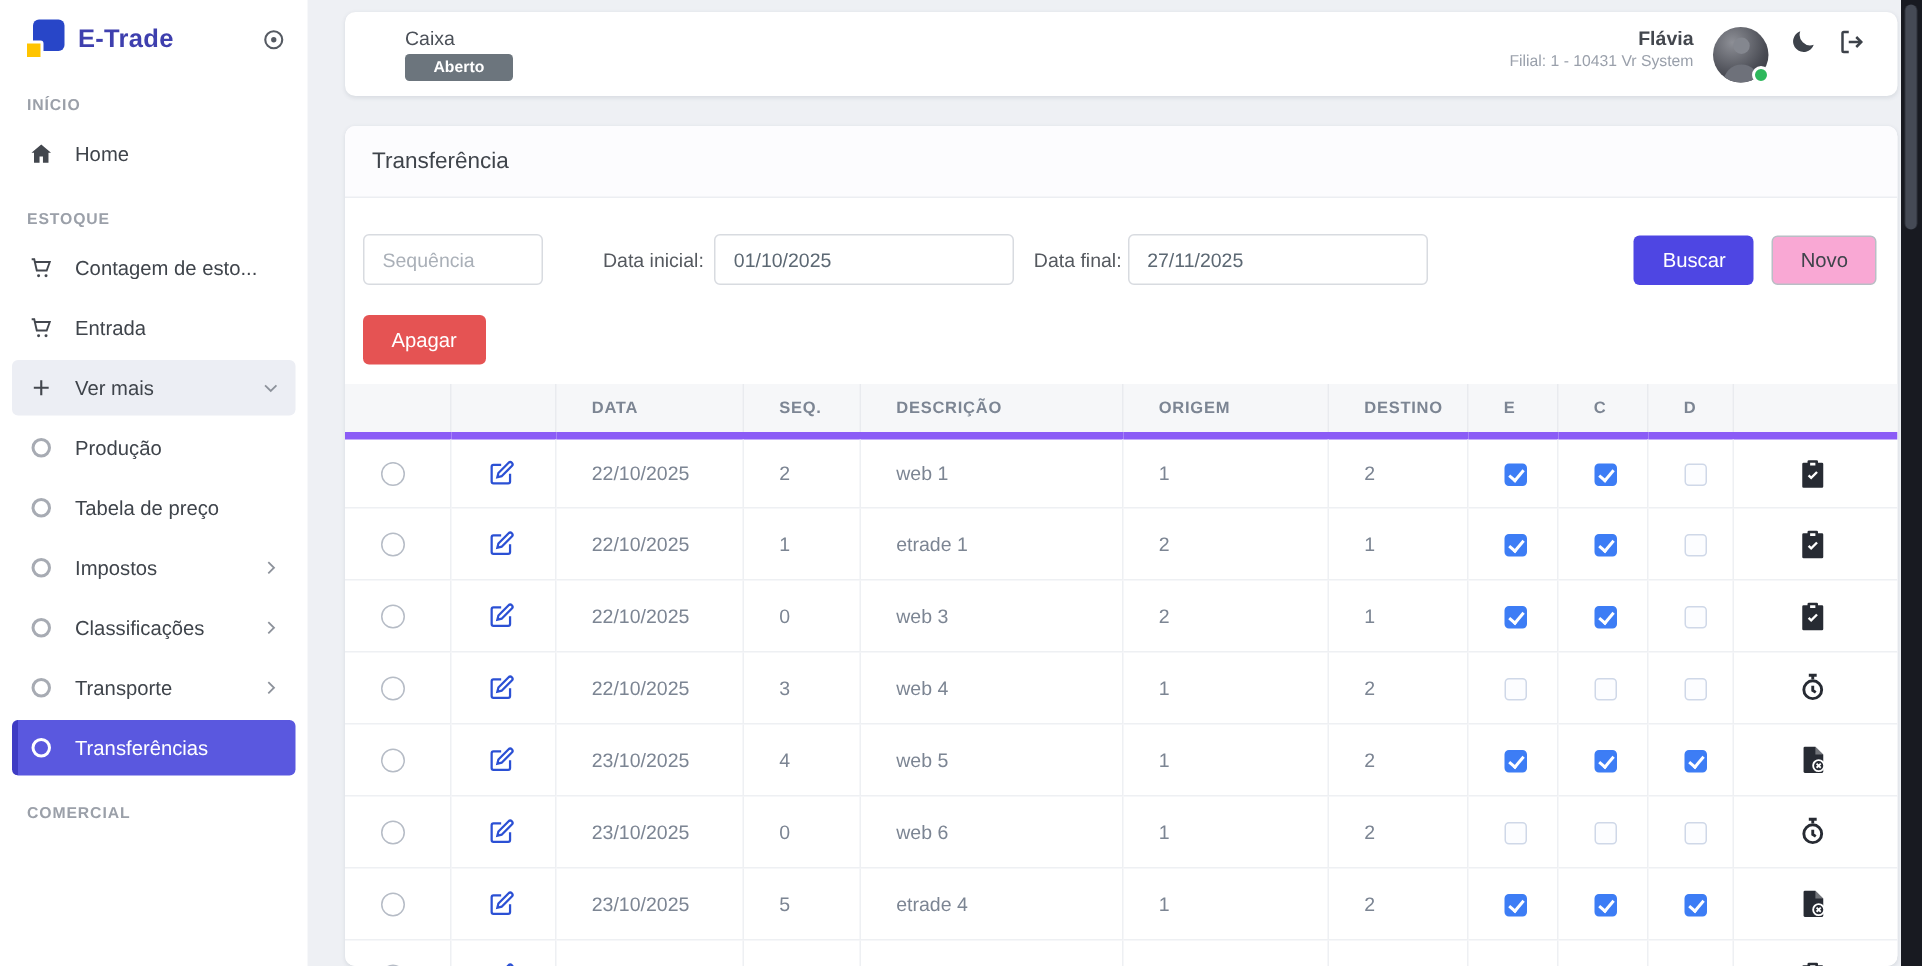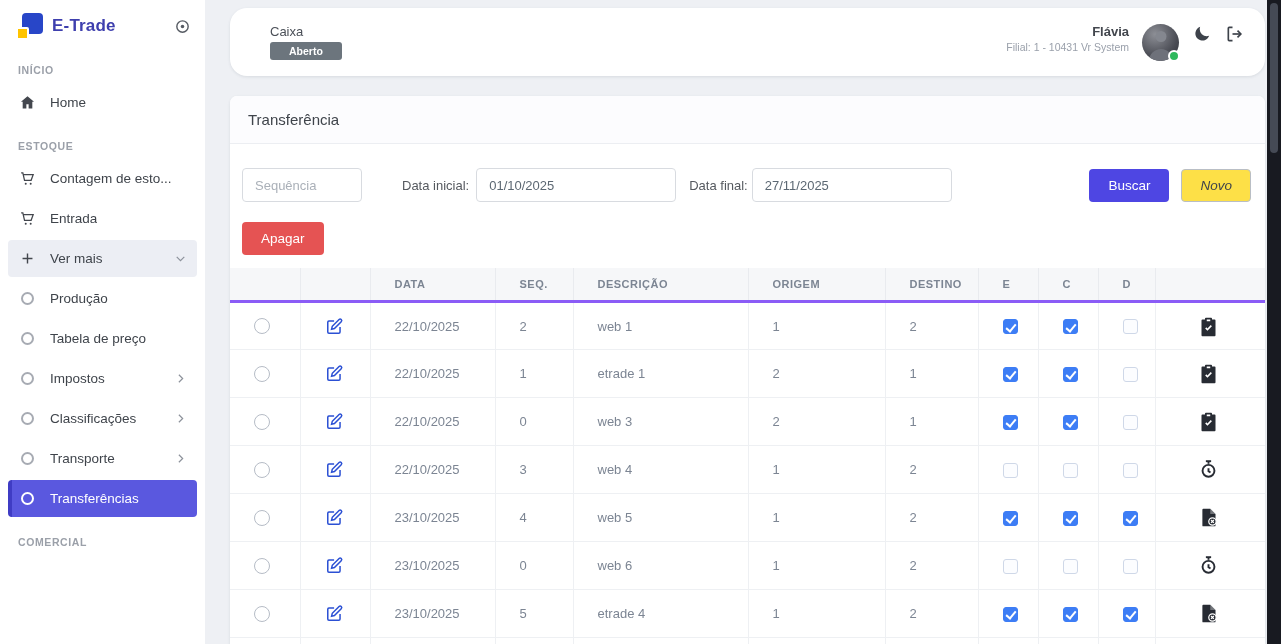--- a/index.html
+++ b/index.html
@@ -25,21 +25,21 @@
   .nav-item.active { background: #5a58df; color: #fff; border-left: 4px solid #3f3cc4; padding-left: 6px; }
   .nav-item.active .nav-icon { color: #fff; }
   .nav-item.active .icon-circle { border-color: #fff; }
   .nav-label { white-space: nowrap; overflow: hidden; text-overflow: ellipsis; }
   .chev { margin-left: auto; color: #8d929b; display: flex; }
   .chev svg { width: 13px; height: 13px; }
   .chev.down svg { transform: rotate(90deg); }
 
   
   .main { flex: 1; padding: 8px 2px 0 25px; }
-  .topbar { background: #fff; border-radius: 17px; height: 68px; display: flex; align-items: center; padding: 0 20px 0 40px; box-shadow: 0 1px 3px rgba(60,70,90,.12); }
+  .topbar { background: #fff; border-radius: 7px; height: 56px; display: flex; align-items: center; padding: 0 20px 0 40px; box-shadow: 0 1px 3px rgba(60,70,90,.12); }
   .caixa { display: flex; flex-direction: column; }
   .caixa-label { font-size: 13px; color: #4b5058; font-weight: 500; margin-bottom: 3px; }
   .badge { align-self: flex-start; background: #6c757d; color: #fff; font-size: 10.5px; font-weight: 700; padding: 3px 19px; border-radius: 3px; }
   .topbar-right { margin-left: auto; display: flex; align-items: flex-start; gap: 13px; }
   .user-info { text-align: right; }
   .user-name { font-size: 13px; font-weight: 700; color: #43474e; }
   .user-branch { font-size: 10.5px; color: #9aa0ab; margin-top: 2px; }
   .avatar { position: relative; width: 37px; height: 37px; cursor: pointer; }
   .avatar-img { width: 37px; height: 37px; border-radius: 50%; background: radial-gradient(circle at 35% 28%, #8d8f96, #4a4c54 62%, #2e3038); position: relative; overflow: hidden; }
   .avatar-img::before { content: ""; position: absolute; top: 7px; left: 50%; transform: translateX(-50%); width: 11px; height: 11px; border-radius: 50%; background: #84878f; }
@@ -54,26 +54,26 @@
   .filters { display: flex; align-items: center; padding: 24px 14px 0 12px; }
   .input { height: 34px; border: 1px solid #d8dbe0; border-radius: 4px; padding: 0 12px; font-size: 13px; color: #5c6873; font-family: inherit; background: #fff; }
   .input::placeholder { color: #aab0b8; }
   .inp-seq { width: 120px; }
   .inp-date { width: 200px; }
   .flt-label { font-size: 13px; color: #55595f; }
   .lbl-ini { margin-left: 40px; margin-right: 7px; }
   .lbl-fin { margin-left: 13px; margin-right: 4px; }
   .btn { font-family: inherit; font-size: 13.5px; border-radius: 4px; cursor: pointer; padding: 9px 19px; border: none; }
   .btn-buscar { background: #4e46e3; color: #fff; margin-left: auto; font-weight: 500; }
-  .btn-novo { background: #fde047; border: 1px solid #b9bec5; color: #3f444b; margin-left: 12px; padding: 8px 18px; font-style: italic; }
+  .btn-novo { background: #f9a8d4; border: 1px solid #b9bec5; color: #3f444b; margin-left: 12px; padding: 8px 18px; }
   .btn-apagar { background: #e55353; color: #fff; margin: 20px 0 0 12px; font-weight: 500; }
 
   .table-wrap { margin-top: 13px; }
   table { width: 100%; border-collapse: collapse; table-layout: fixed; }
-  thead th { background: #f6f7f9; font-size: 11px; font-weight: 700; color: #7c8593; letter-spacing: .5px; text-align: left; padding: 10px 10px 10px 24px; border-bottom: 3px solid #8b5cf6; border-left: 1px solid #e9ebef; }
+  thead th { background: #f6f7f9; font-size: 11px; font-weight: 700; color: #7c8593; letter-spacing: .5px; text-align: left; padding: 10px 10px 10px 24px; border-bottom: 5px solid #8b5cf6; border-left: 1px solid #e9ebef; }
   thead th:first-child { border-left: none; }
   tbody td { padding: 0 10px 0 24px; height: 48px; font-size: 13px; color: #7c8593; border-bottom: 1px solid #eef0f3; border-left: 1px solid #eef0f3; background: #fff; }
   tbody td:first-child { border-left: none; }
   .radio { display: inline-block; width: 16px; height: 16px; border: 1px solid #b6bcc6; border-radius: 50%; background: #fff; vertical-align: middle; cursor: pointer; }
   .edit-icon { display: inline-flex; cursor: pointer; color: #2b50d4; vertical-align: middle; }
   .edit-icon svg { width: 19px; height: 19px; }
   .checkbox { display: inline-block; width: 15px; height: 15px; border-radius: 3px; border: 1px solid #cfd8e8; background: #fcfdff; position: relative; vertical-align: middle; cursor: pointer; }
   .checkbox.checked { background: #3d7df5; border-color: #3d7df5; }
   .checkbox.checked::after { content: ""; position: absolute; left: 4.5px; top: 1.5px; width: 4px; height: 8px; border-right: 2px solid #fff; border-bottom: 2px solid #fff; transform: rotate(40deg); }
   .status-icon { display: inline-flex; color: #272b33; cursor: pointer; vertical-align: middle; margin-left: 18px; }

